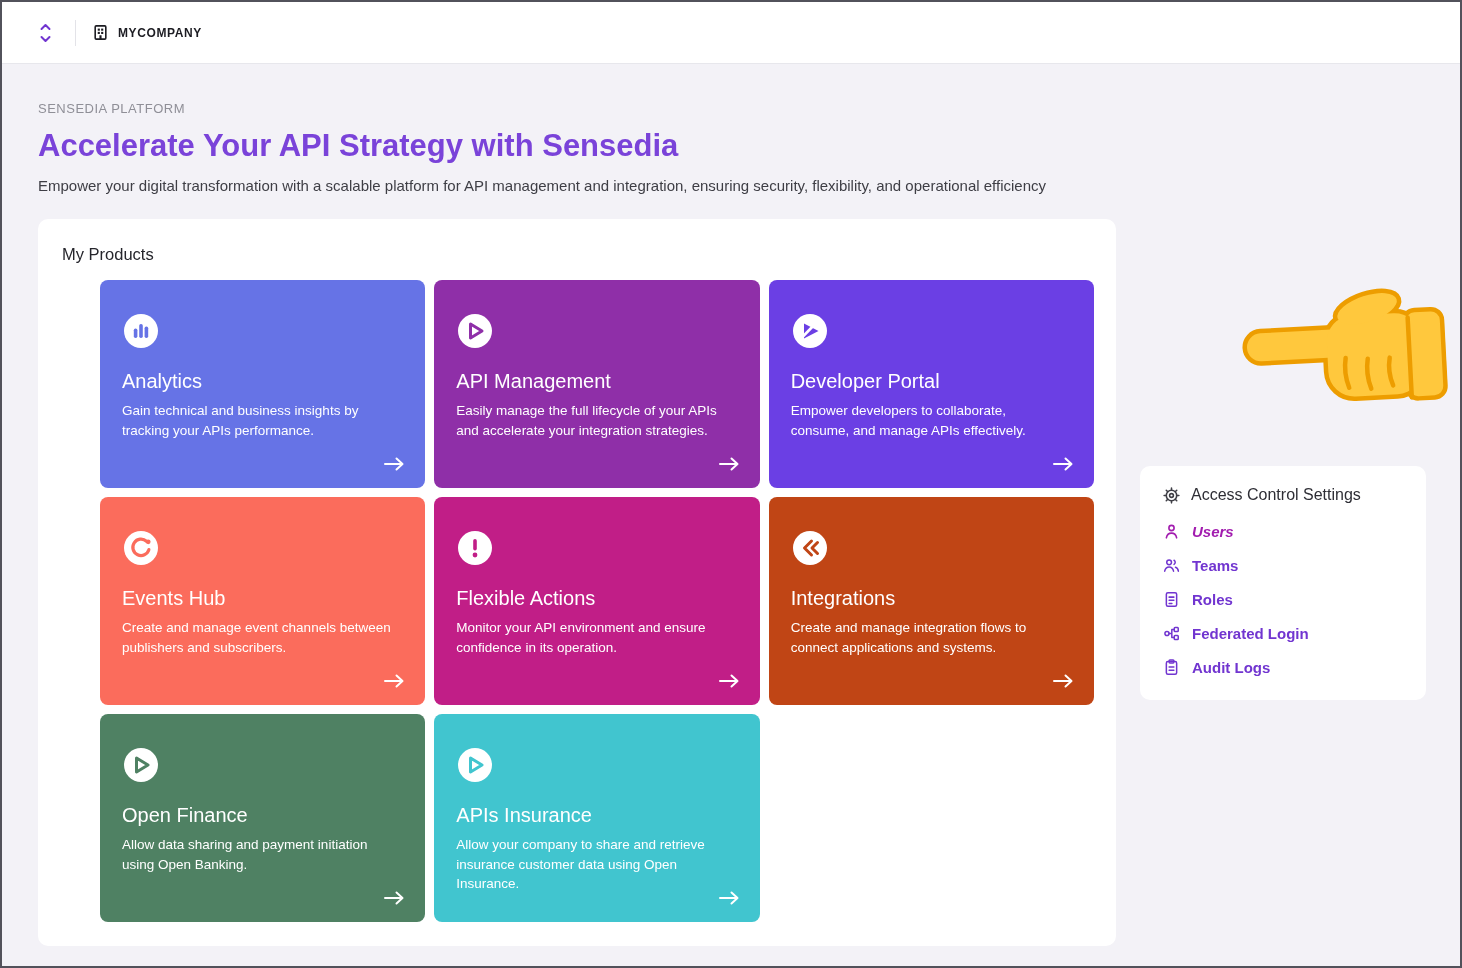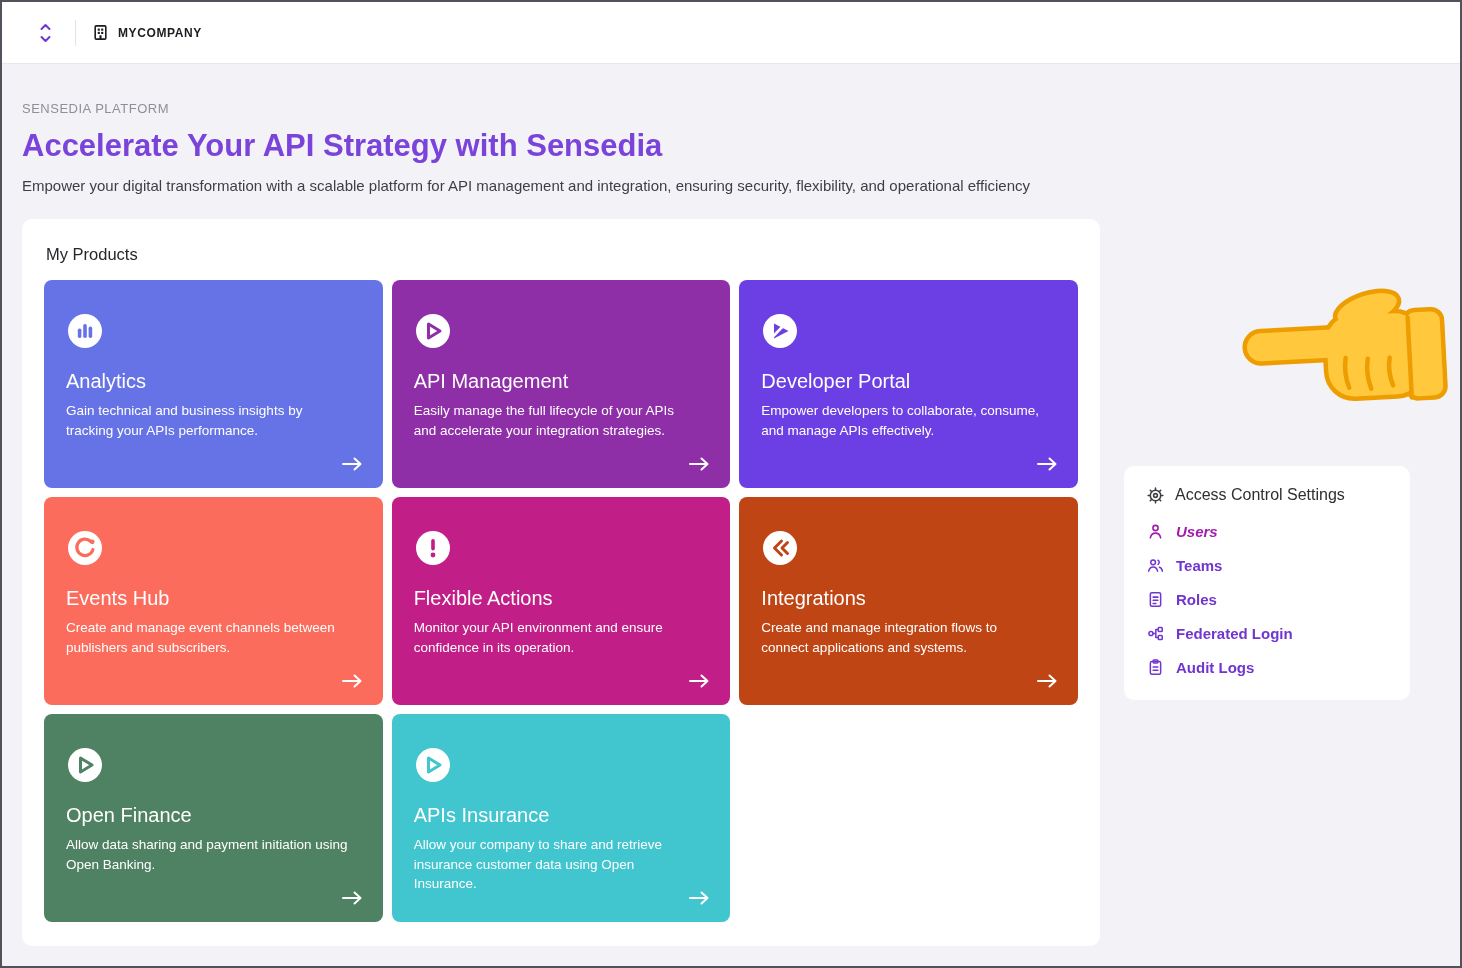--- a/index.html
+++ b/index.html
@@ -19,32 +19,32 @@
     border-bottom: 1px solid #e7e7ec;
     display: flex; align-items: center;
     padding: 0 30px;
   }
   .switcher-btn { background: none; border: none; padding: 4px 6px; cursor: pointer; display: flex; align-items: center; }
   .topbar-divider { width: 1px; height: 26px; background: #e3e3e8; margin: 0 16px; }
   .company { display: flex; align-items: center; gap: 9px; cursor: pointer; }
   .company-name { font-size: 12px; font-weight: bold; letter-spacing: .6px; color: #1c1c22; text-align: center; }
 
   
-  .content { padding: 0 20px; }
+  .content { padding: 0 36px; }
   .eyebrow { margin-top: 37px; font-size: 13px; letter-spacing: .5px; color: #8f8f97; }
   .hero-title { margin: 12px 0 0; font-size: 31px; font-weight: 700; color: #7a43d9; }
   .hero-subtitle { margin: 13px 0 0; font-size: 15px; color: #3e3e45; }
 
   
   .columns { display: flex; align-items: center; gap: 24px; margin-top: 25px; }
 
   .products-panel { flex: 0 0 1078px; background: #fff; border-radius: 10px; padding: 22px 22px 24px; }
   .panel-title { font-size: 16.5px; font-weight: 500; color: #26262c; margin: 4px 0 16px 2px; }
 
-  .grid { display: grid; grid-template-columns: repeat(3, 1fr); gap: 9px; }
+  .grid { display: grid; grid-template-columns: repeat(3, 1fr); gap: 9px; margin-left: 40px; }
   .card {
     position: relative; border-radius: 8px; height: 208px;
     padding: 20px 22px; color: #fff; cursor: pointer; overflow: hidden;
   }
   .card-icon { display: block; margin-top: 12px; line-height: 0; }
   .card-title { margin: 20px 0 0; font-size: 20px; font-weight: 500; color: #fff; }
   .card-desc { margin: 8px 0 0; font-size: 13.5px; line-height: 1.45; color: #fff; max-width: 96%; }
   .card-arrow { position: absolute; right: 20px; bottom: 16px; line-height: 0; }
 
   

